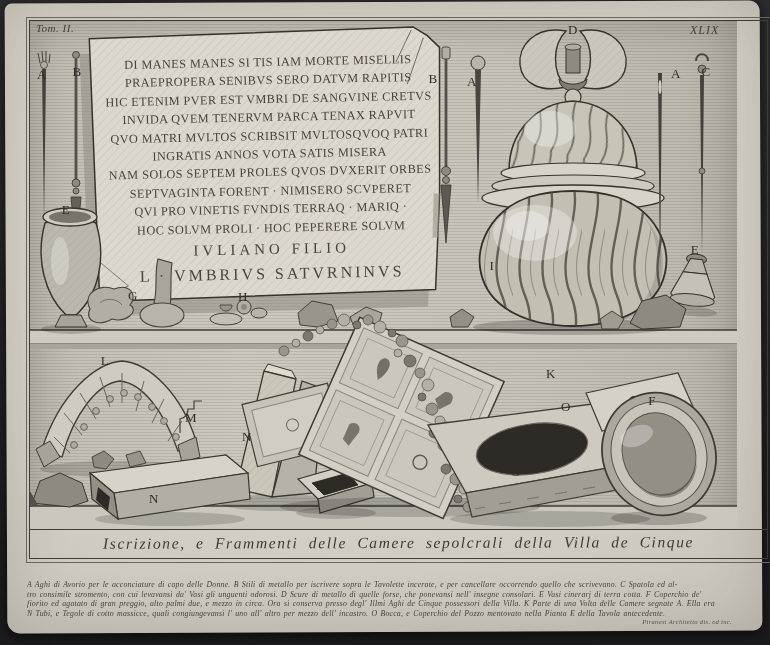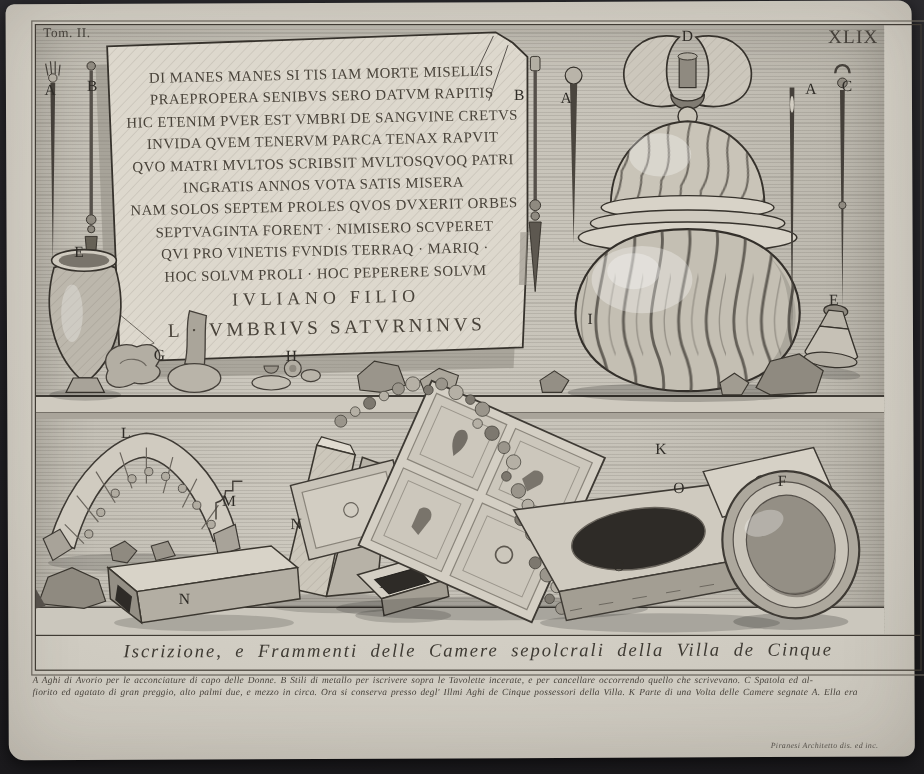--- a/index.html
+++ b/index.html
@@ -28,37 +28,37 @@
   }
   .image-area svg{position:absolute;left:0;top:0;width:707px;height:508px;display:block;}
   .title-band{
     height:26px;border-top:1.4px solid #403b34;
     display:flex;align-items:center;justify-content:center;
   }
   .plate-title{
     font-style:italic;font-size:15.5px;letter-spacing:1.6px;word-spacing:5px;
     color:#3e3a33;transform:rotate(-0.15deg);
   }
-  .corner-label{position:absolute;color:#45403a;z-index:6;}
+  .corner-label{position:absolute;font-style:italic;color:#45403a;z-index:6;}
   .tome{left:36px;top:22px;font-size:11px;letter-spacing:.5px;}
-  .platenum{left:690px;top:23px;font-size:16px;letter-spacing:1px;}
+  .platenum{left:690px;top:23px;font-size:12px;letter-spacing:1px;}
   .tablet-text{
     position:absolute;left:97px;top:40px;width:346px;height:262px;z-index:4;
     transform:rotate(-1.2deg);text-align:center;color:#49433a;
     padding-top:13px;box-sizing:border-box;pointer-events:none;
   }
   .ins-line{font-size:12.3px;line-height:18.4px;letter-spacing:.4px;white-space:nowrap;}
   .ins-line.big1{font-size:15px;line-height:23px;letter-spacing:4px;margin-top:1px;}
   .ins-line.big2{font-size:16px;line-height:26px;letter-spacing:3px;}
   .markers{position:absolute;inset:0;z-index:5;pointer-events:none;}
   .obj-label{
     position:absolute;transform:translate(-50%,-50%);
     font-size:13px;color:#2f2c27;letter-spacing:.5px;
   }
-  .caption{position:absolute;left:27px;top:562px;width:716px;z-index:6;color:#46413a;font-family:Liberation Serif, serif;}
+  .caption{position:absolute;left:27px;top:580px;width:716px;z-index:6;color:#46413a;font-family:Liberation Serif, serif;}
   .cap-line{
     font-style:italic;font-size:7.8px;line-height:9.7px;white-space:nowrap;overflow:hidden;
     letter-spacing:.22px;word-spacing:1px;
   }
   .signature{
     position:absolute;right:38px;top:618px;z-index:6;
     font-style:italic;font-size:6.6px;color:#55504a;letter-spacing:.3px;
   }
 </style>
 </head>
@@ -378,17 +378,19 @@
     <span class="obj-label" style="left:154px;top:499px">N</span>
     <span class="obj-label" style="left:321px;top:486px">N</span>
     <span class="obj-label" style="left:551px;top:374px">K</span>
     <span class="obj-label" style="left:566px;top:407px">O</span>
     <span class="obj-label" style="left:516px;top:472px">O</span>
     <span class="obj-label" style="left:652px;top:401px">F</span>
   </div>
 
   <div class="caption">
     <div class="cap-line">A Aghi di Avorio per le acconciature di capo delle Donne.  B Stili di metallo per iscrivere sopra le Tavolette incerate, e per cancellare occorrendo quello che scrivevano.  C Spatola ed al-</div>
+    <div class="cap-line">tro consimile stromento, con cui levavansi da' Vasi gli unguenti odorosi.  D Scure di metallo di quelle forse, che ponevansi nell' insegne consolari.  E Vasi cinerarj di terra cotta.  F Coperchio de'</div>
     <div class="cap-line">fiorito ed agatato di gran preggio, alto palmi due, e mezzo in circa. Ora si conserva presso degl' Illmi Aghi de Cinque possessori della Villa.  K Parte di una Volta delle Camere segnate A. Ella era</div>
+    <div class="cap-line">N Tubi, e Tegole di cotto massicce, quali congiungevansi l' uno all' altro per mezzo dell' incastro.  O Bocca, e Coperchio del Pozzo mentovato nella Pianta E della Tavola antecedente.</div>
   </div>
 
   <div class="signature">Piranesi Architetto dis. ed inc.</div>
 </div>
 
 </body></html>

